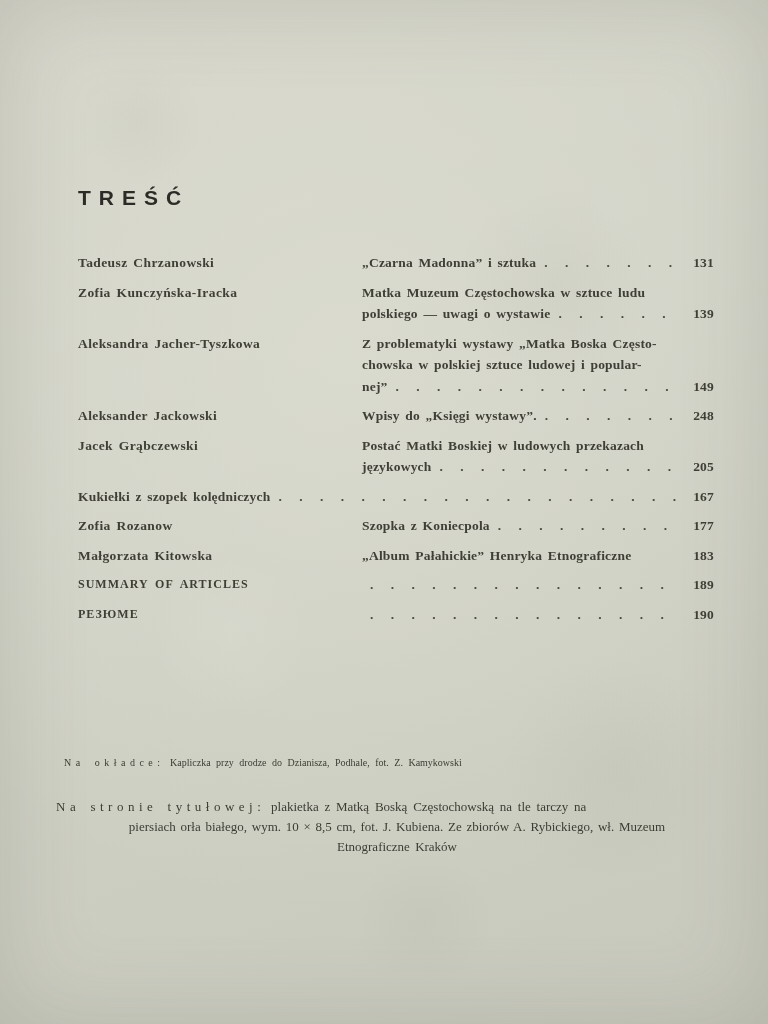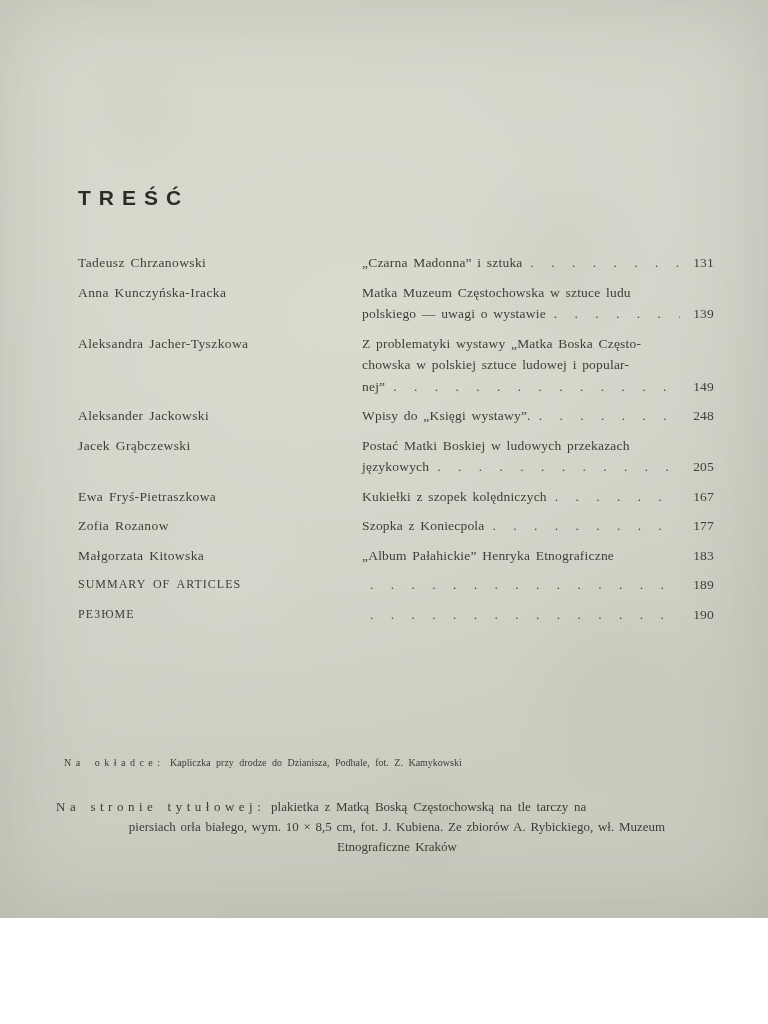--- a/index.html
+++ b/index.html
@@ -3,21 +3,21 @@
 <meta charset="utf-8">
 <style>
   html,body { margin:0; padding:0; }
   body {
     width:768px; height:1024px;
     font-family:"Liberation Serif", serif;
     overflow:hidden;
   }
   .page {
     position:relative;
-    width:768px; height:918px;
+    width:768px; height:1024px;
     background:
       radial-gradient(ellipse 120% 90% at 45% 35%, rgba(224,224,212,.55), rgba(0,0,0,0) 60%),
       radial-gradient(ellipse 140% 120% at 50% 50%, rgba(0,0,0,0) 55%, rgba(146,146,130,.28) 100%),
       linear-gradient(160deg, #d6d6cb 0%, #d2d3c8 40%, #cccdc1 75%, #c8c9bd 100%);
     box-shadow: inset 0 0 90px rgba(90,90,75,.18);
     color:#403f37;
   }
   
   .page::before {
     content:""; position:absolute; inset:0; pointer-events:none;
@@ -33,21 +33,21 @@
     position:absolute; left:78px; top:186px;
     font-family:"Liberation Sans", sans-serif;
     font-weight:bold; font-size:21px; letter-spacing:8px;
     color:#2c2b26;
   }
 
   .toc {
     position:absolute; left:78px; right:54px; top:252px;
     font-size:13.5px; line-height:21.5px;
   }
-  .entry { display:flex; margin-bottom:8px; }
+  .entry { display:flex; margin-bottom:8px;font-weight:bold; }
   .author {
     width:284px; flex:none;
     letter-spacing:.4px; word-spacing:2px;
     white-space:nowrap;
   }
   .tcol { flex:1; min-width:0; }
   .tline { white-space:nowrap; word-spacing:2px; letter-spacing:.2px;justify-content:flex-end; }
   .tline.last { display:flex; align-items:baseline; }
   .ttext { flex:none; white-space:nowrap; }
   .dots {
@@ -89,21 +89,21 @@
       <div class="tcol">
         <div class="tline last">
           <span class="ttext">„Czarna Madonna” i sztuka</span>
           <span class="dots">. . . . . . . . . . . . . . . . . . . . . . . . . . . . . . . . . . . . . . . .</span>
           <span class="pnum">131</span>
         </div>
       </div>
     </div>
 
     <div class="entry">
-      <div class="author">Anna Kunczyńska-Iracka</div>
+      <div class="author">Zofia Kunczyńska-Iracka</div>
       <div class="tcol">
         <div class="tline">Matka Muzeum Częstochowska w sztuce ludu</div>
         <div class="tline last">
           <span class="ttext">polskiego — uwagi o wystawie</span>
           <span class="dots">. . . . . . . . . . . . . . . . . . . . . . . . . . . . . . . . . . . . . . . .</span>
           <span class="pnum">139</span>
         </div>
       </div>
     </div>
 
@@ -137,21 +137,20 @@
         <div class="tline">Postać Matki Boskiej w ludowych przekazach</div>
         <div class="tline last">
           <span class="ttext">językowych</span>
           <span class="dots">. . . . . . . . . . . . . . . . . . . . . . . . . . . . . . . . . . . . . . . .</span>
           <span class="pnum">205</span>
         </div>
       </div>
     </div>
 
     <div class="entry">
-      <div class="author">Ewa Fryś-Pietraszkowa</div>
       <div class="tcol">
         <div class="tline last">
           <span class="ttext">Kukiełki z szopek kolędniczych</span>
           <span class="dots">. . . . . . . . . . . . . . . . . . . . . . . . . . . . . . . . . . . . . . . .</span>
           <span class="pnum">167</span>
         </div>
       </div>
     </div>
 
     <div class="entry">

